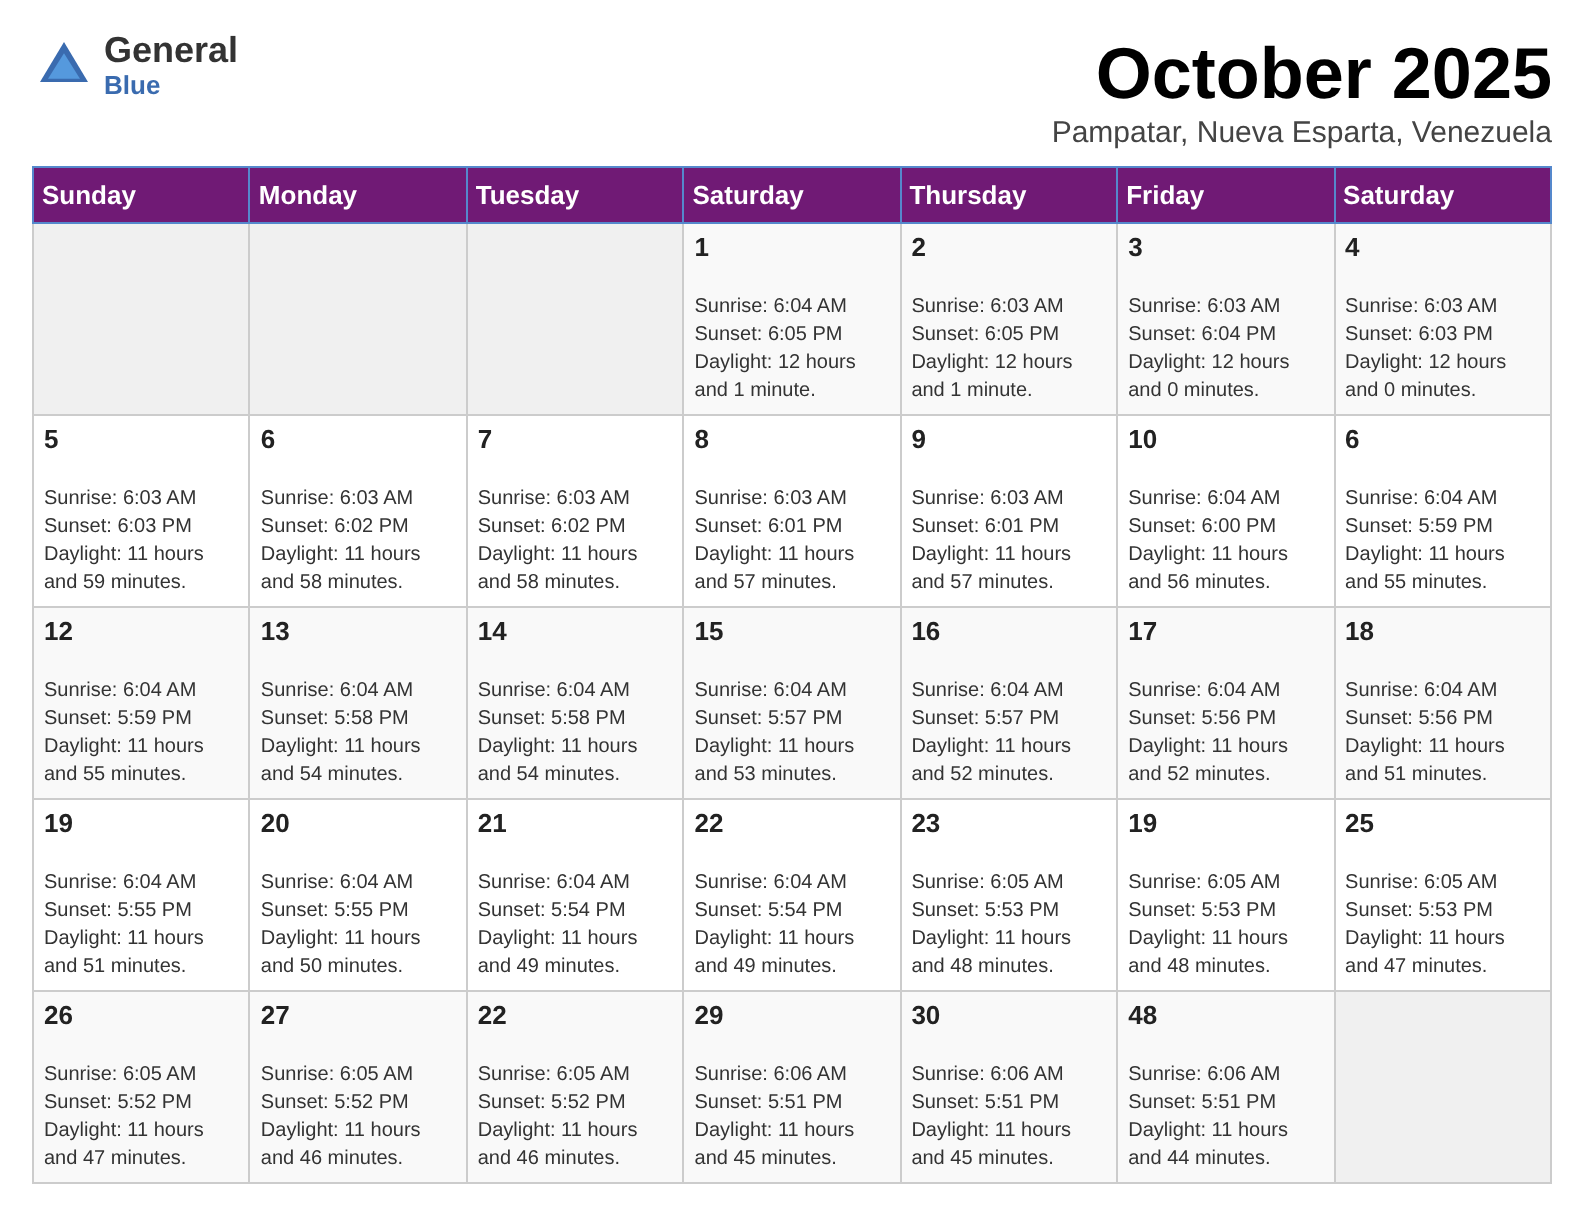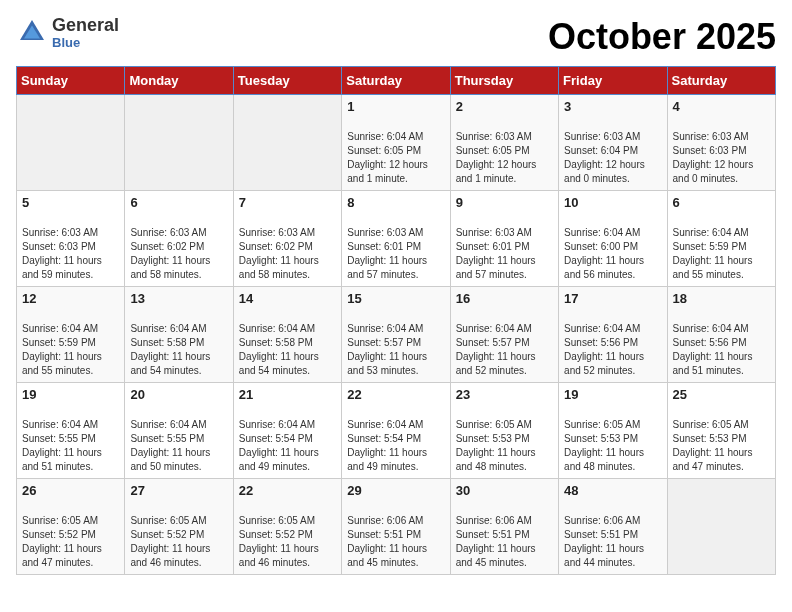--- a/index.html
+++ b/index.html
@@ -11,20 +11,21 @@
       padding: 16px;
     }
     .header-area {
       display: flex;
       justify-content: space-between;
       align-items: flex-start;
       margin-bottom: 8px;
     }
     .logo {
       display: flex;
+      align-items: center;
       gap: 4px;
     }
     .logo-text {
       display: flex;
       flex-direction: column;
       line-height: 1.1;
     }
     .logo-general {
       font-size: 18px;
       font-weight: bold;
@@ -50,21 +51,21 @@
     .calendar-subtitle {
       font-size: 15px;
       color: #444;
     }
     table {
       width: 100%;
       border-collapse: collapse;
       table-layout: fixed;
     }
     thead tr th {
-      background: #b91c1c;
+      background: #701a75;
       color: #fff;
       font-size: 13px;
       padding: 6px 4px;
       text-align: left;
       border: 1px solid #5588cc;
     }
     tbody tr td {
       border: 1px solid #ccc;
       vertical-align: top;
       padding: 4px 5px;
@@ -99,20 +100,21 @@
       <polygon points="20,5 35,30 5,30" fill="#3a6baf"></polygon>
       <polygon points="20,12 30,28 10,28" fill="#5599dd"></polygon>
     </svg>
     <div class="logo-text">
       <span class="logo-general">General</span>
       <span class="logo-blue">Blue</span>
     </div>
   </div>
   <div class="title-area">
     <div class="calendar-title">October 2025</div>
+    <div class="calendar-subtitle">Pampatar, Nueva Esparta, Venezuela</div>
   </div>
 </div>
 
 <table>
   <thead>
     <tr>
     <th>Sunday</th>
         <th>Monday</th>
         <th>Tuesday</th>
         <th>Saturday</th>

